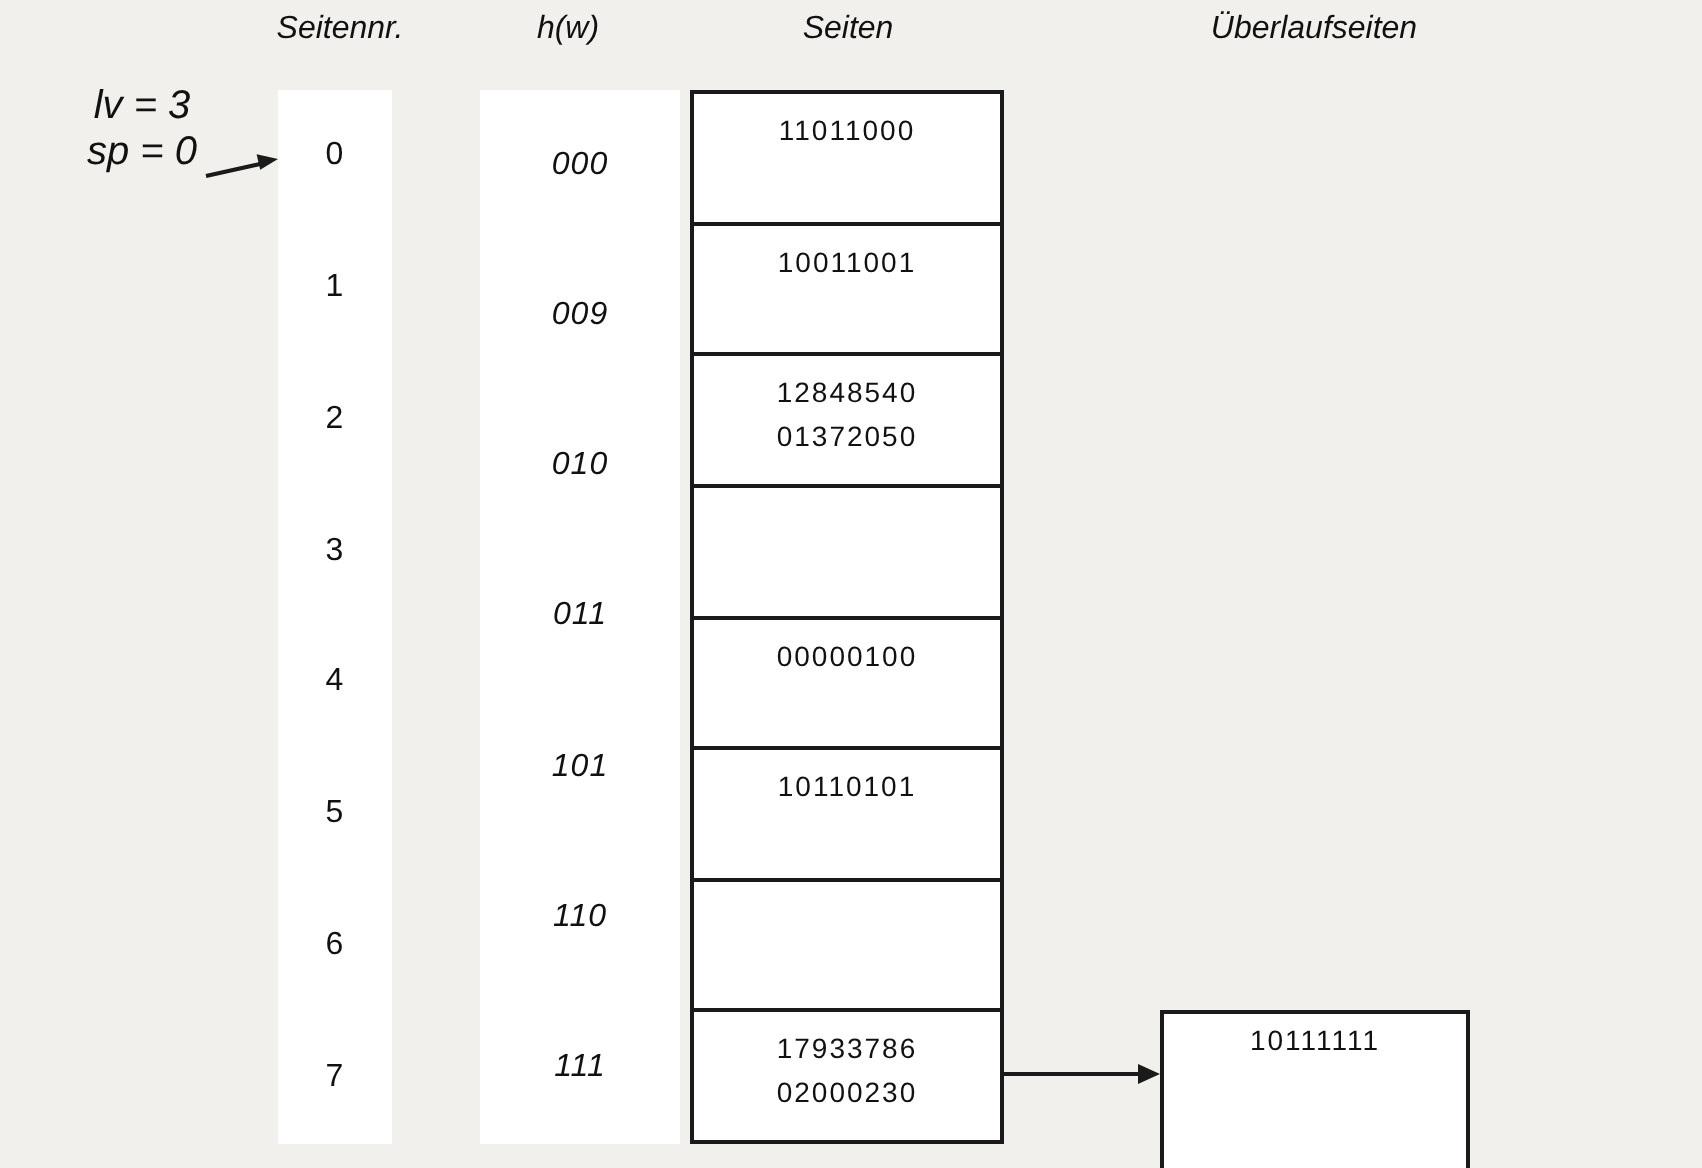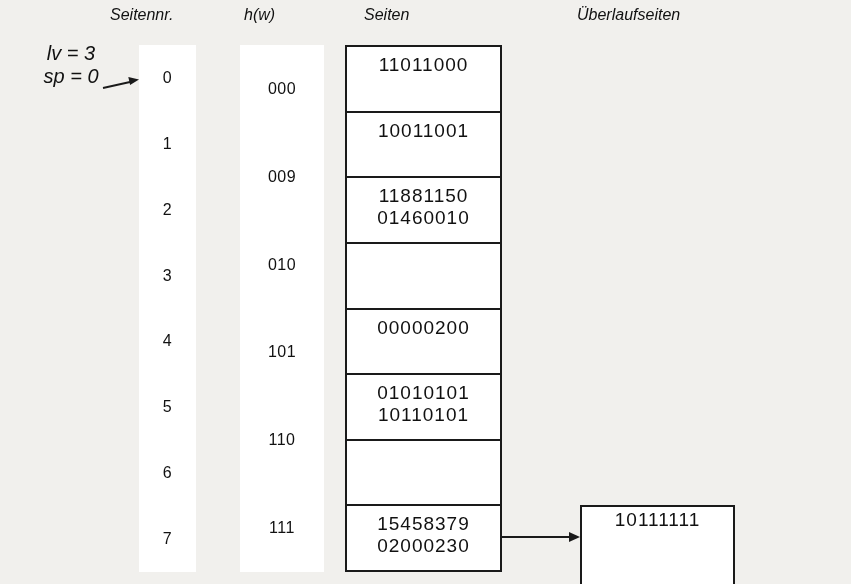--- a/index.html
+++ b/index.html
@@ -17,20 +17,21 @@
     background: #f1f0ed;
     overflow: hidden;
   }
   .hdr {
     position: absolute;
     top: 5px;
     height: 20px;
     font-size: 16px;
     font-style: italic;
     font-weight: 500;
+    text-align: center;
     line-height: 20px;
     white-space: nowrap;
   }
   .annot {
     position: absolute;
     left: 38px;
     top: 42px;
     width: 66px;
     font-size: 20px;
     font-style: italic;
@@ -70,21 +71,21 @@
     flex: 1;
     border-bottom: 2px solid #1a1a1a;
     box-sizing: border-box;
     padding-top: 7px;
     text-align: center;
   }
   .tcell:last-child {
     border-bottom: none;
   }
   .bits {
-    font-size: 19px;
+    font-size: 14px;
     line-height: 22px;
     letter-spacing: 1px;
     white-space: nowrap;
   }
   .overflow-box {
     position: absolute;
     left: 580px;
     top: 505px;
     width: 155px;
     height: 82px;
@@ -129,60 +130,60 @@
     <div class="strip-cell">0</div>
     <div class="strip-cell">1</div>
     <div class="strip-cell">2</div>
     <div class="strip-cell">3</div>
     <div class="strip-cell">4</div>
     <div class="strip-cell">5</div>
     <div class="strip-cell">6</div>
     <div class="strip-cell">7</div>
   </div>
 
-  <div class="strip" style="left:240px; width:84px;">
+  <div class="strip" style="left:240px; width:100px;font-style:italic;">
     <div class="strip-cell">000</div>
     <div class="strip-cell">009</div>
     <div class="strip-cell">010</div>
+    <div class="strip-cell">011</div>
     <div class="strip-cell">101</div>
     <div class="strip-cell">110</div>
     <div class="strip-cell">111</div>
   </div>
 
   <div class="pages-table">
     <div class="tcell">
       <div class="bits">11011000</div>
       <div class="bits"></div>
     </div>
     <div class="tcell">
       <div class="bits">10011001</div>
       <div class="bits"></div>
     </div>
     <div class="tcell">
-      <div class="bits">11881150</div>
-      <div class="bits">01460010</div>
+      <div class="bits">12848540</div>
+      <div class="bits">01372050</div>
     </div>
     <div class="tcell">
       <div class="bits"></div>
       <div class="bits"></div>
     </div>
     <div class="tcell">
-      <div class="bits">00000200</div>
+      <div class="bits">00000100</div>
       <div class="bits"></div>
     </div>
     <div class="tcell">
-      <div class="bits">01010101</div>
       <div class="bits">10110101</div>
     </div>
     <div class="tcell">
       <div class="bits"></div>
       <div class="bits"></div>
     </div>
     <div class="tcell">
-      <div class="bits">15458379</div>
+      <div class="bits">17933786</div>
       <div class="bits">02000230</div>
     </div>
   </div>
 
   <svg class="arrow-svg" style="left:502px; top:528px;" width="80" height="18">
     <line x1="0" y1="9" x2="69" y2="9"></line>
     <polygon points="78,9 67,4 67,14"></polygon>
   </svg>
 
   <div class="overflow-box">

